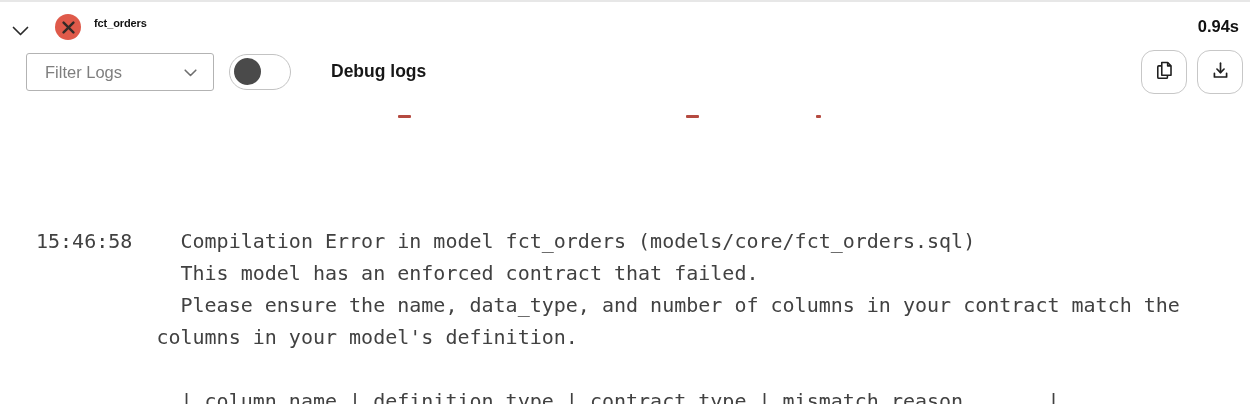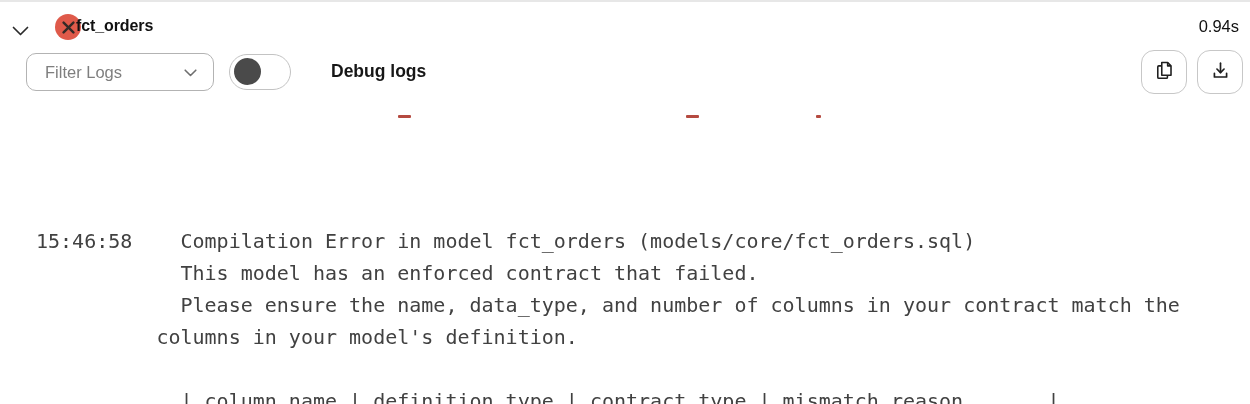--- a/index.html
+++ b/index.html
@@ -15,33 +15,33 @@
   .top-border { position: absolute; top: 0; left: 0; width: 1250px; height: 2px; background: #e7e7e7; }
 
   
   .collapse-chevron { position: absolute; left: 12px; top: 22px; cursor: pointer; }
   .error-badge {
     position: absolute; left: 55px; top: 14px;
     width: 26px; height: 26px; border-radius: 50%;
     display: flex; align-items: center; justify-content: center;
   }
   .model-title {
-    position: absolute; left: 76px; top: 17px;
-    font-size: 16px; font-weight: 700; color: #111111; letter-spacing: -0.1px;
+    position: absolute; left: 94px; top: 17px;
+    font-size: 11px; font-weight: 700; color: #111111; letter-spacing: -0.1px;
   }
   .duration {
     position: absolute; right: 11px; top: 17px;
-    font-size: 16.5px; font-weight: 400; color: #111111;
+    font-size: 16.5px; font-weight: 700; color: #111111;
   }
 
   
   .filter-btn {
     position: absolute; left: 26px; top: 53px;
     width: 188px; height: 38px;
-    border: 1.4px solid #b3b3b3; border-radius: 10px; background: #ffffff;
+    border: 1.4px solid #b3b3b3; border-radius: 3px; background: #ffffff;
     display: flex; align-items: center; justify-content: space-between;
     padding: 0 16px 0 18px; cursor: pointer;
   }
   .filter-btn .label { font-size: 16.5px; font-weight: 500; color: #7e7e7e; }
 
   .toggle {
     position: absolute; left: 229px; top: 54px;
     width: 62px; height: 36px;
     border: 1.4px solid #c3c3c3; border-radius: 18px; background: #ffffff;
     cursor: pointer;

